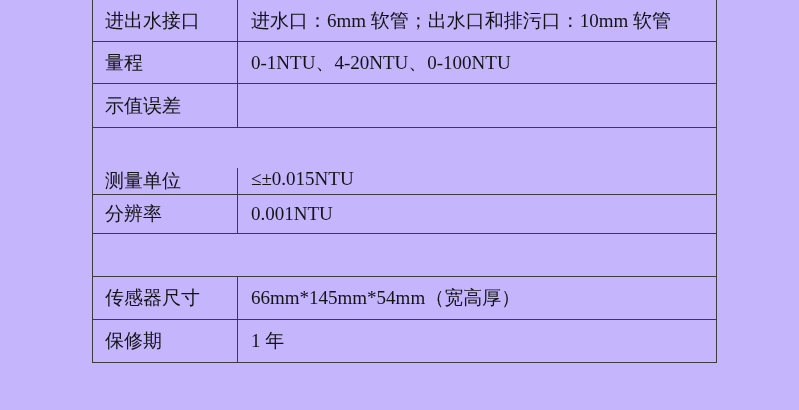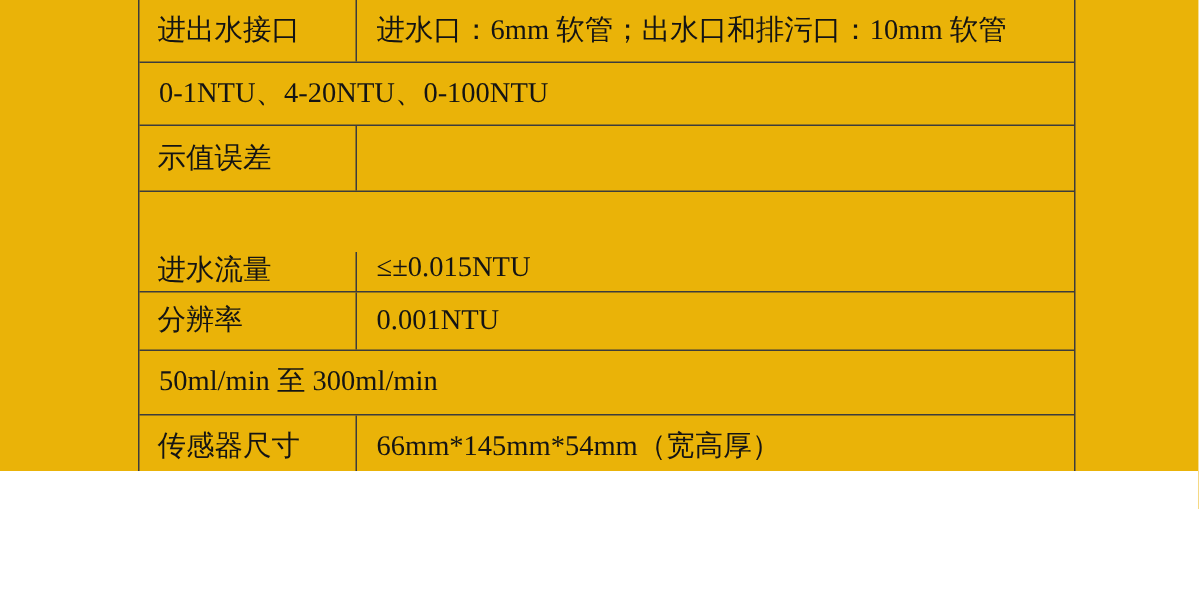--- a/index.html
+++ b/index.html
@@ -3,22 +3,22 @@
 <meta charset="utf-8">
 <style>
   html, body {
     margin: 0;
     padding: 0;
     background: #ffffff;
   }
   .page {
     position: relative;
     width: 799px;
-    height: 314px;
-    background: #eab308;
+    height: 410px;
+    background: #c4b5fd;
     overflow: hidden;
     font-family: "Liberation Serif", "DejaVu Serif", serif;
     color: #141414;
   }
   .spec-table {
     position: absolute;
     left: 92px;
     top: 0;
     width: 625px;
     box-sizing: border-box;
@@ -82,53 +82,53 @@
     <div class="cell label-cell">
       <span class="label-text">进出水接口</span>
     </div>
     <div class="cell value-cell">
           <span class="value-line">进水口：6mm 软管；出水口和排污口：10mm 软管</span>
         </div>
   </div>
 
 
   <div class="row">
+    <div class="cell label-cell">
+      <span class="label-text">量程</span>
+    </div>
     <div class="cell value-cell">
           <span class="value-line">0-1NTU、4-20NTU、0-100NTU</span>
         </div>
   </div>
 
   <div class="row">
     <div class="cell label-cell">
       <span class="label-text">示值误差</span>
     </div>
   </div>
 
   <div class="row">
     <div class="cell label-cell">
-      <span class="label-text">进水流量</span>
+      <span class="label-text">测量单位</span>
     </div>
     <div class="cell value-cell">
           <span class="value-line">≤±0.015NTU</span>
         </div>
   </div>
 
   <div class="row">
     <div class="cell label-cell">
       <span class="label-text">分辨率</span>
     </div>
     <div class="cell value-cell">
           <span class="value-line">0.001NTU</span>
         </div>
   </div>
 
   <div class="row">
-    <div class="cell value-cell">
-          <span class="value-line">50ml/min 至 300ml/min</span>
-        </div>
   </div>
 
   <div class="row">
     <div class="cell label-cell">
       <span class="label-text">传感器尺寸</span>
     </div>
     <div class="cell value-cell">
           <span class="value-line">66mm*145mm*54mm（宽高厚）</span>
         </div>
   </div>

